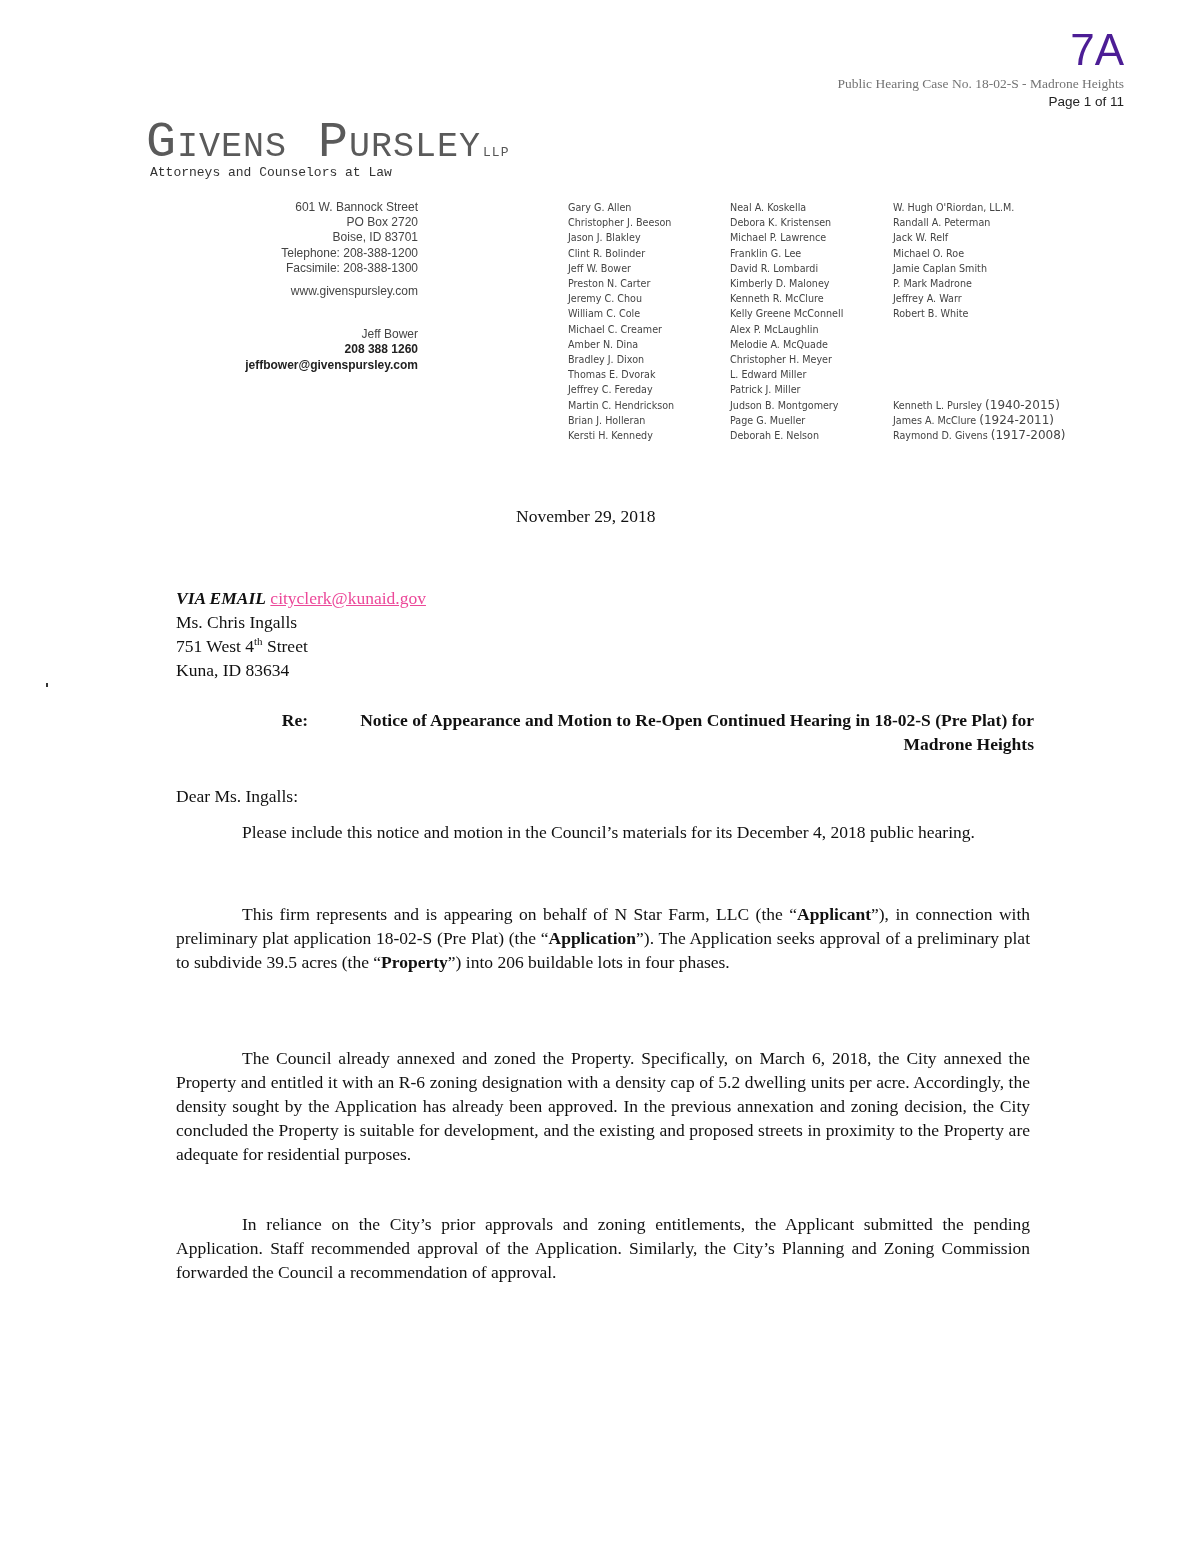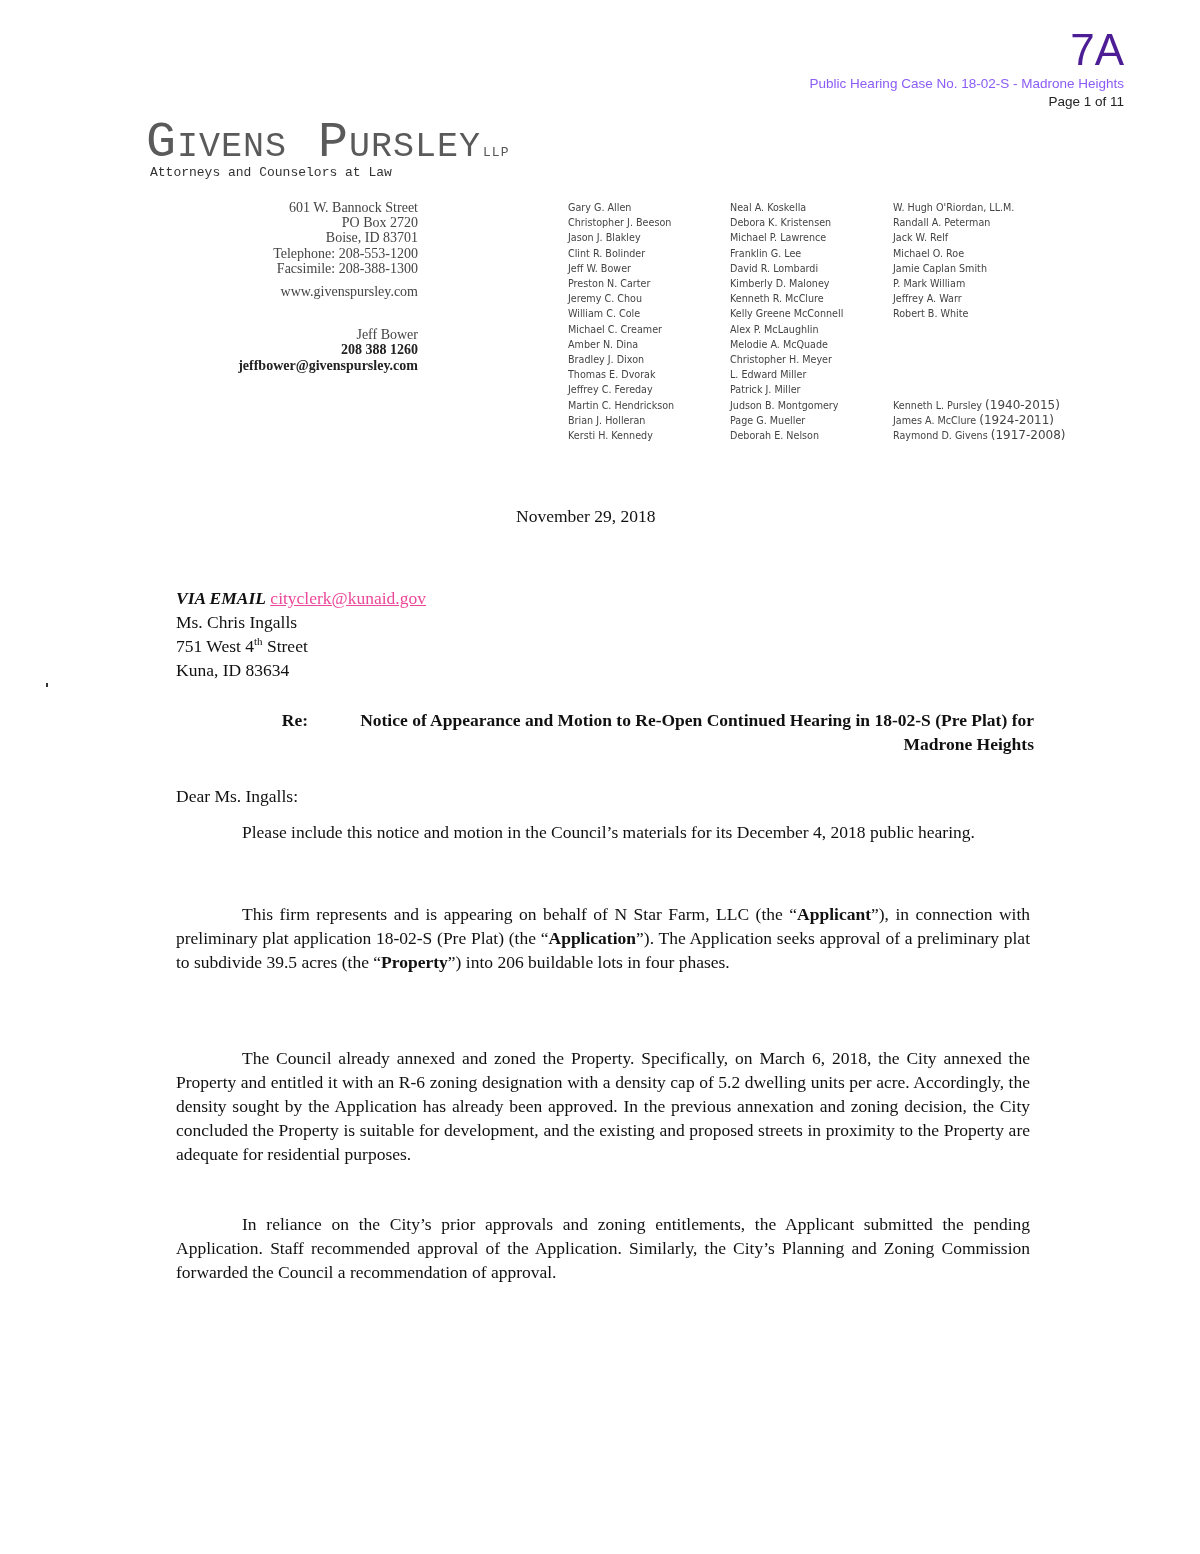--- a/index.html
+++ b/index.html
@@ -1,29 +1,29 @@
 <!DOCTYPE html>
 <html><head>
 <meta charset="utf-8">
 <style>
   html, body { margin: 0; padding: 0; background: #ffffff; }
   body { width: 1200px; height: 1554px; position: relative; overflow: hidden; color: #1a1a1a; }
   .abs { position: absolute; }
 
   
   .stamp-num { right: 76px; top: 28px; font-family: "Liberation Sans", sans-serif; font-size: 44px; line-height: 44px; color: #4c1d95; margin-left: 43px; }
-  .stamp-case { right: 76px; top: 76px; font-family: Liberation Sans, sans-serif; font-size: 13.5px; color: #8b5cf6; text-align: left; }
+  .stamp-case { right: 76px; top: 76px; font-family: Liberation Serif, serif; font-size: 13.5px; color: #737373; text-align: left; }
   .stamp-page { right: 76px; top: 94px; font-family: "Liberation Sans", sans-serif; font-size: 13.5px; color: #222; text-align: right; }
 
   
   .firm-name { left: 146px; top: 116px; font-family: Liberation Mono, monospace; font-size: 50px; line-height: 54px; color: #5a5a5a; letter-spacing: 1px; font-variant: small-caps; white-space: nowrap; }
   .firm-name .llp { font-size: 13px; letter-spacing: 1px; color: #555; margin-left: 2px; }
   .firm-tagline { left: 150px; top: 165px; font-family: Liberation Mono, monospace; font-size: 13px; color: #333; }
 
-  .contact-block { left: 200px; top: 200px; width: 218px; text-align: right; font-family: Liberation Serif, serif; font-size: 14px; line-height: 15.2px; color: #444; }
+  .contact-block { left: 200px; top: 200px; width: 218px; text-align: right; font-family: Liberation Sans, sans-serif; font-size: 12px; line-height: 15.2px; color: #444; }
   .contact-block .gap { height: 8px; }
   .contact-block .gap2 { height: 28px; }
   .contact-block .bold { color: #222; font-weight: bold; }
 
   .roster { top: 200px; font-family: "DejaVu Sans", sans-serif; font-size: 9.6px; line-height: 15.2px; color: #444; white-space: nowrap; }
   .roster-1 { left: 568px; }
   .roster-2 { left: 730px; }
   .roster-3 { left: 893px; }
   .roster-mem { left: 893px; top: 398px; font-family: "DejaVu Sans", sans-serif; font-size: 9.6px; line-height: 15.2px; color: #444; white-space: nowrap; }
   .roster-mem .yrs { font-size: 12px; }
@@ -59,21 +59,21 @@
 <div class="abs stamp-case">Public Hearing Case No. 18-02-S - Madrone Heights</div>
 <div class="abs stamp-page">Page 1 of 11</div>
 
 <div class="abs firm-name"><span>Givens Pursley</span><span class="llp">LLP</span></div>
 <div class="abs firm-tagline">Attorneys and Counselors at Law</div>
 
 <div class="abs contact-block">
   <div>601 W. Bannock Street</div>
   <div>PO Box 2720</div>
   <div>Boise, ID  83701</div>
-  <div>Telephone: 208-553-1200</div>
+  <div>Telephone: 208-388-1200</div>
   <div>Facsimile: 208-388-1300</div>
   <div class="gap"></div>
   <div>www.givenspursley.com</div>
   <div class="gap2"></div>
   <div>Jeff Bower</div>
   <div class="bold">208 388 1260</div>
   <div class="bold">jeffbower@givenspursley.com</div>
 </div>
 
 <div class="abs roster roster-1" id="col1">
@@ -111,21 +111,21 @@
     <div>Judson B. Montgomery</div>
     <div>Page G. Mueller</div>
     <div>Deborah E. Nelson</div>
   </div>
 <div class="abs roster roster-3" id="col3">
     <div>W. Hugh O'Riordan, LL.M.</div>
     <div>Randall A. Peterman</div>
     <div>Jack W. Relf</div>
     <div>Michael O. Roe</div>
     <div>Jamie Caplan Smith</div>
-    <div>P. Mark William</div>
+    <div>P. Mark Madrone</div>
     <div>Jeffrey A. Warr</div>
     <div>Robert B. White</div>
   </div>
 <div class="abs roster-mem" id="mem">
     <div><span>Kenneth L. Pursley</span> <span class="yrs">(1940-2015)</span></div>
     <div><span>James A. McClure</span> <span class="yrs">(1924-2011)</span></div>
     <div><span>Raymond D. Givens</span> <span class="yrs">(1917-2008)</span></div>
   </div>
 
 <div class="abs letter date">November 29, 2018</div>

